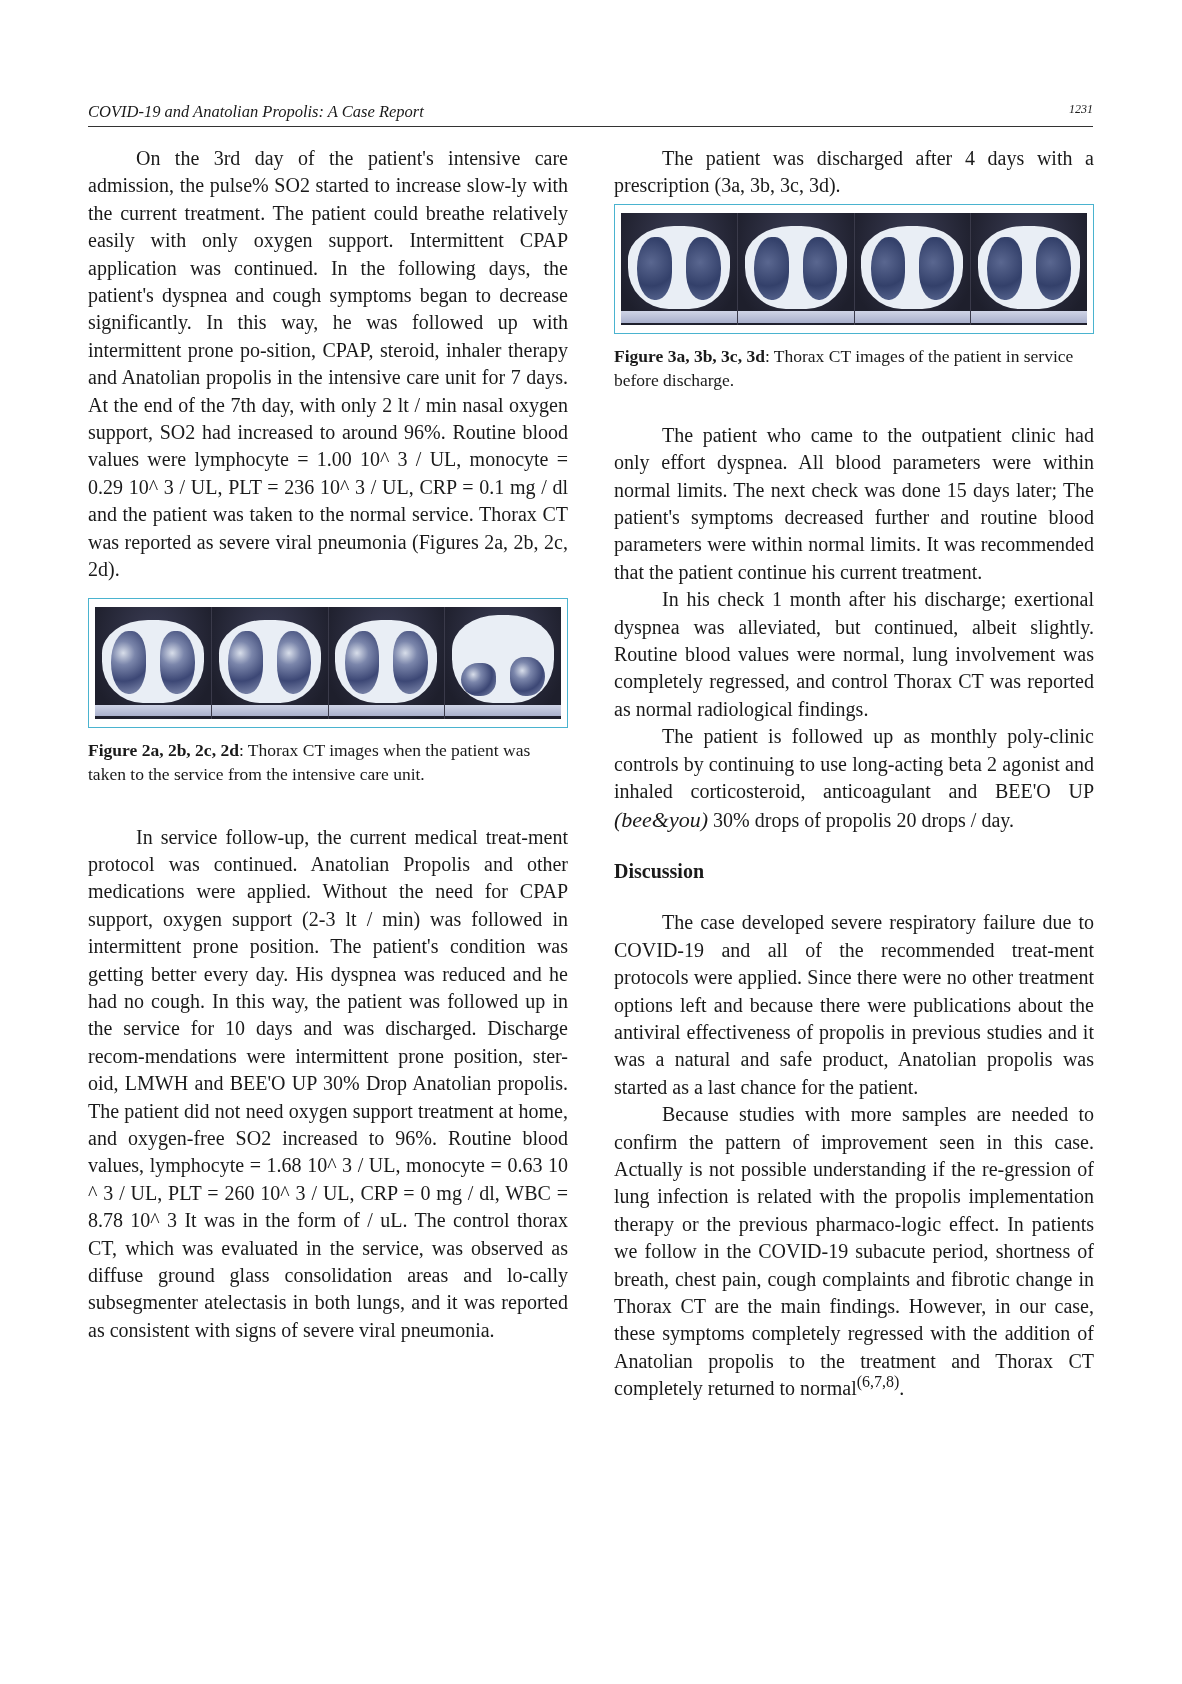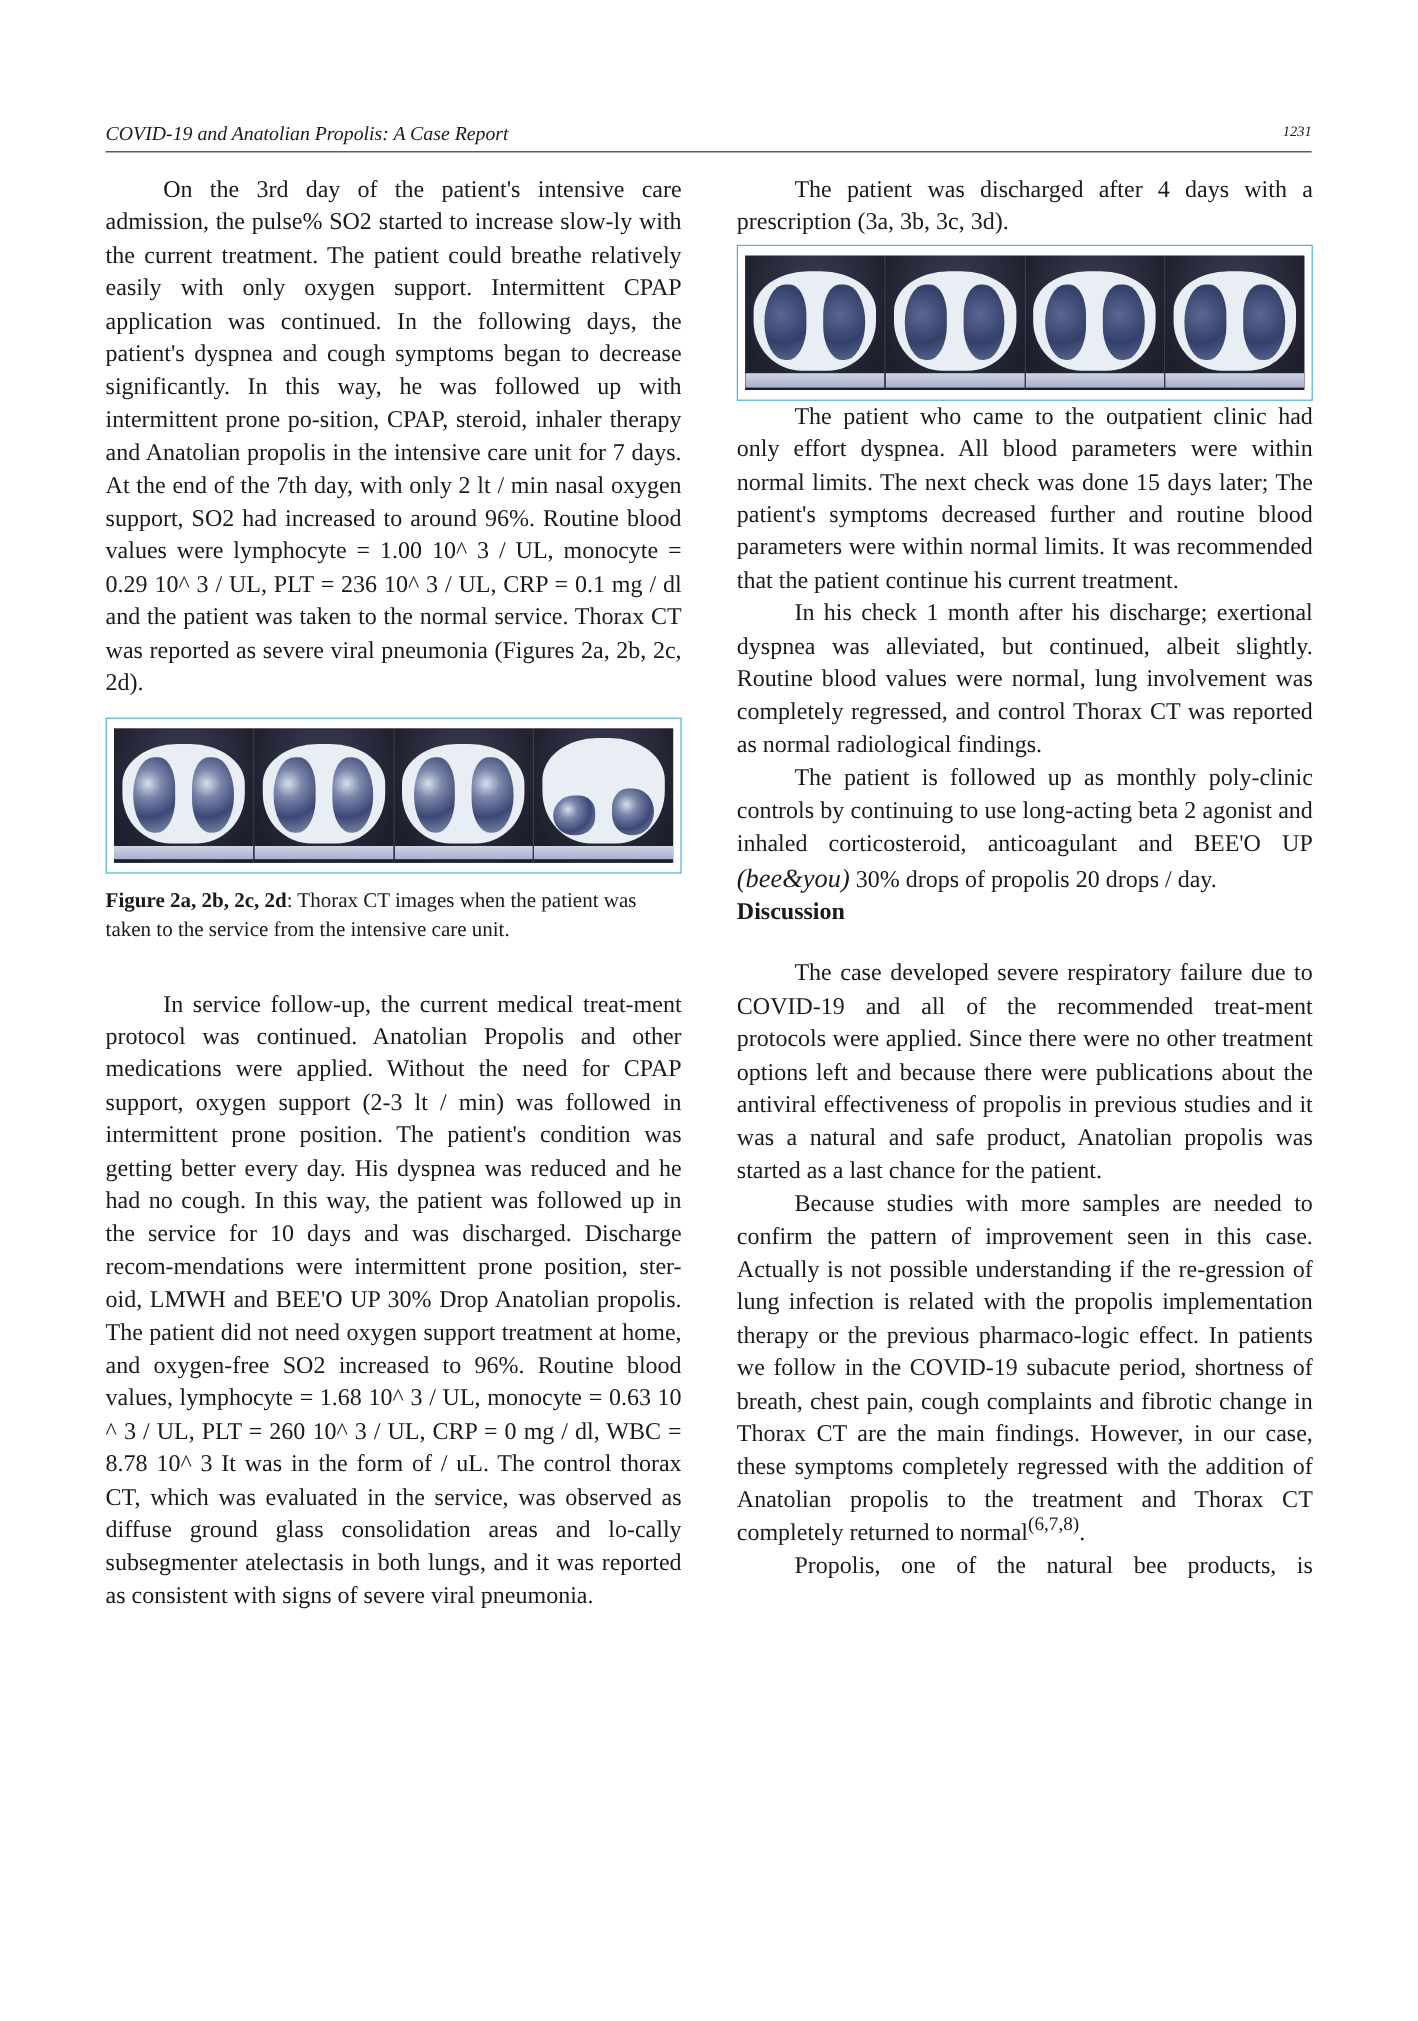--- a/index.html
+++ b/index.html
@@ -107,23 +107,25 @@
           <div class="table"></div>
         </div>
       <div class="ct">
           <div class="body"></div>
           <div class="lung l"></div>
           <div class="lung r"></div>
           <div class="table"></div>
         </div>
     </div>
   </div>
+  <div class="caption" style="margin-bottom:30px;">
+    <b>Figure 3a, 3b, 3c, 3d</b><span>: Thorax CT images of the patient in service before discharge.</span>
+  </div>
 
   <p>The patient who came to the outpatient clinic had only effort dyspnea. All blood parameters were within normal limits. The next check was done 15 days later; The patient's symptoms decreased further and routine blood parameters were within normal limits. It was recommended that the patient continue his current treatment.</p>
   <p>In his check 1 month after his discharge; exertional dyspnea was alleviated, but continued, albeit slightly. Routine blood values were normal, lung involvement was completely regressed, and control Thorax CT was reported as normal radiological findings.</p>
   <p><span>The patient is followed up as monthly poly-clinic controls by continuing to use long-acting beta 2 agonist and inhaled corticosteroid, anticoagulant and BEE'O UP </span><span class="ital">(bee&amp;you)</span><span> 30% drops of propolis 20 drops / day.</span></p>
 
-  <h3 class="section" style="margin-bottom:24px;">Discussion</h3>
+  <h3 class="section" style="margin-top:24px;margin-bottom:24px;">Discussion</h3>
 
   <p>The case developed severe respiratory failure due to COVID-19 and all of the recommended treat-ment protocols were applied. Since there were no other treatment options left and because there were publications about the antiviral effectiveness of propolis in previous studies and it was a natural and safe product, Anatolian propolis was started as a last chance for the patient.</p>
   <p><span>Because studies with more samples are needed to confirm the pattern of improvement seen in this case. Actually is not possible understanding if the re-gression of lung infection is related with the propolis implementation therapy or the previous pharmaco-logic effect. In patients we follow in the COVID-19 subacute period, shortness of breath, chest pain, cough complaints and fibrotic change in Thorax CT are the main findings. However, in our case, these symptoms completely regressed with the addition of Anatolian propolis to the treatment and Thorax CT completely returned to normal</span><sup>(6,7,8)</sup><span>.</span></p>
-  <p style="text-align:justify;text-align-last:justify;">Propolis, one of the natural bee products, is</p>
 </div>
 
 </body></html>

